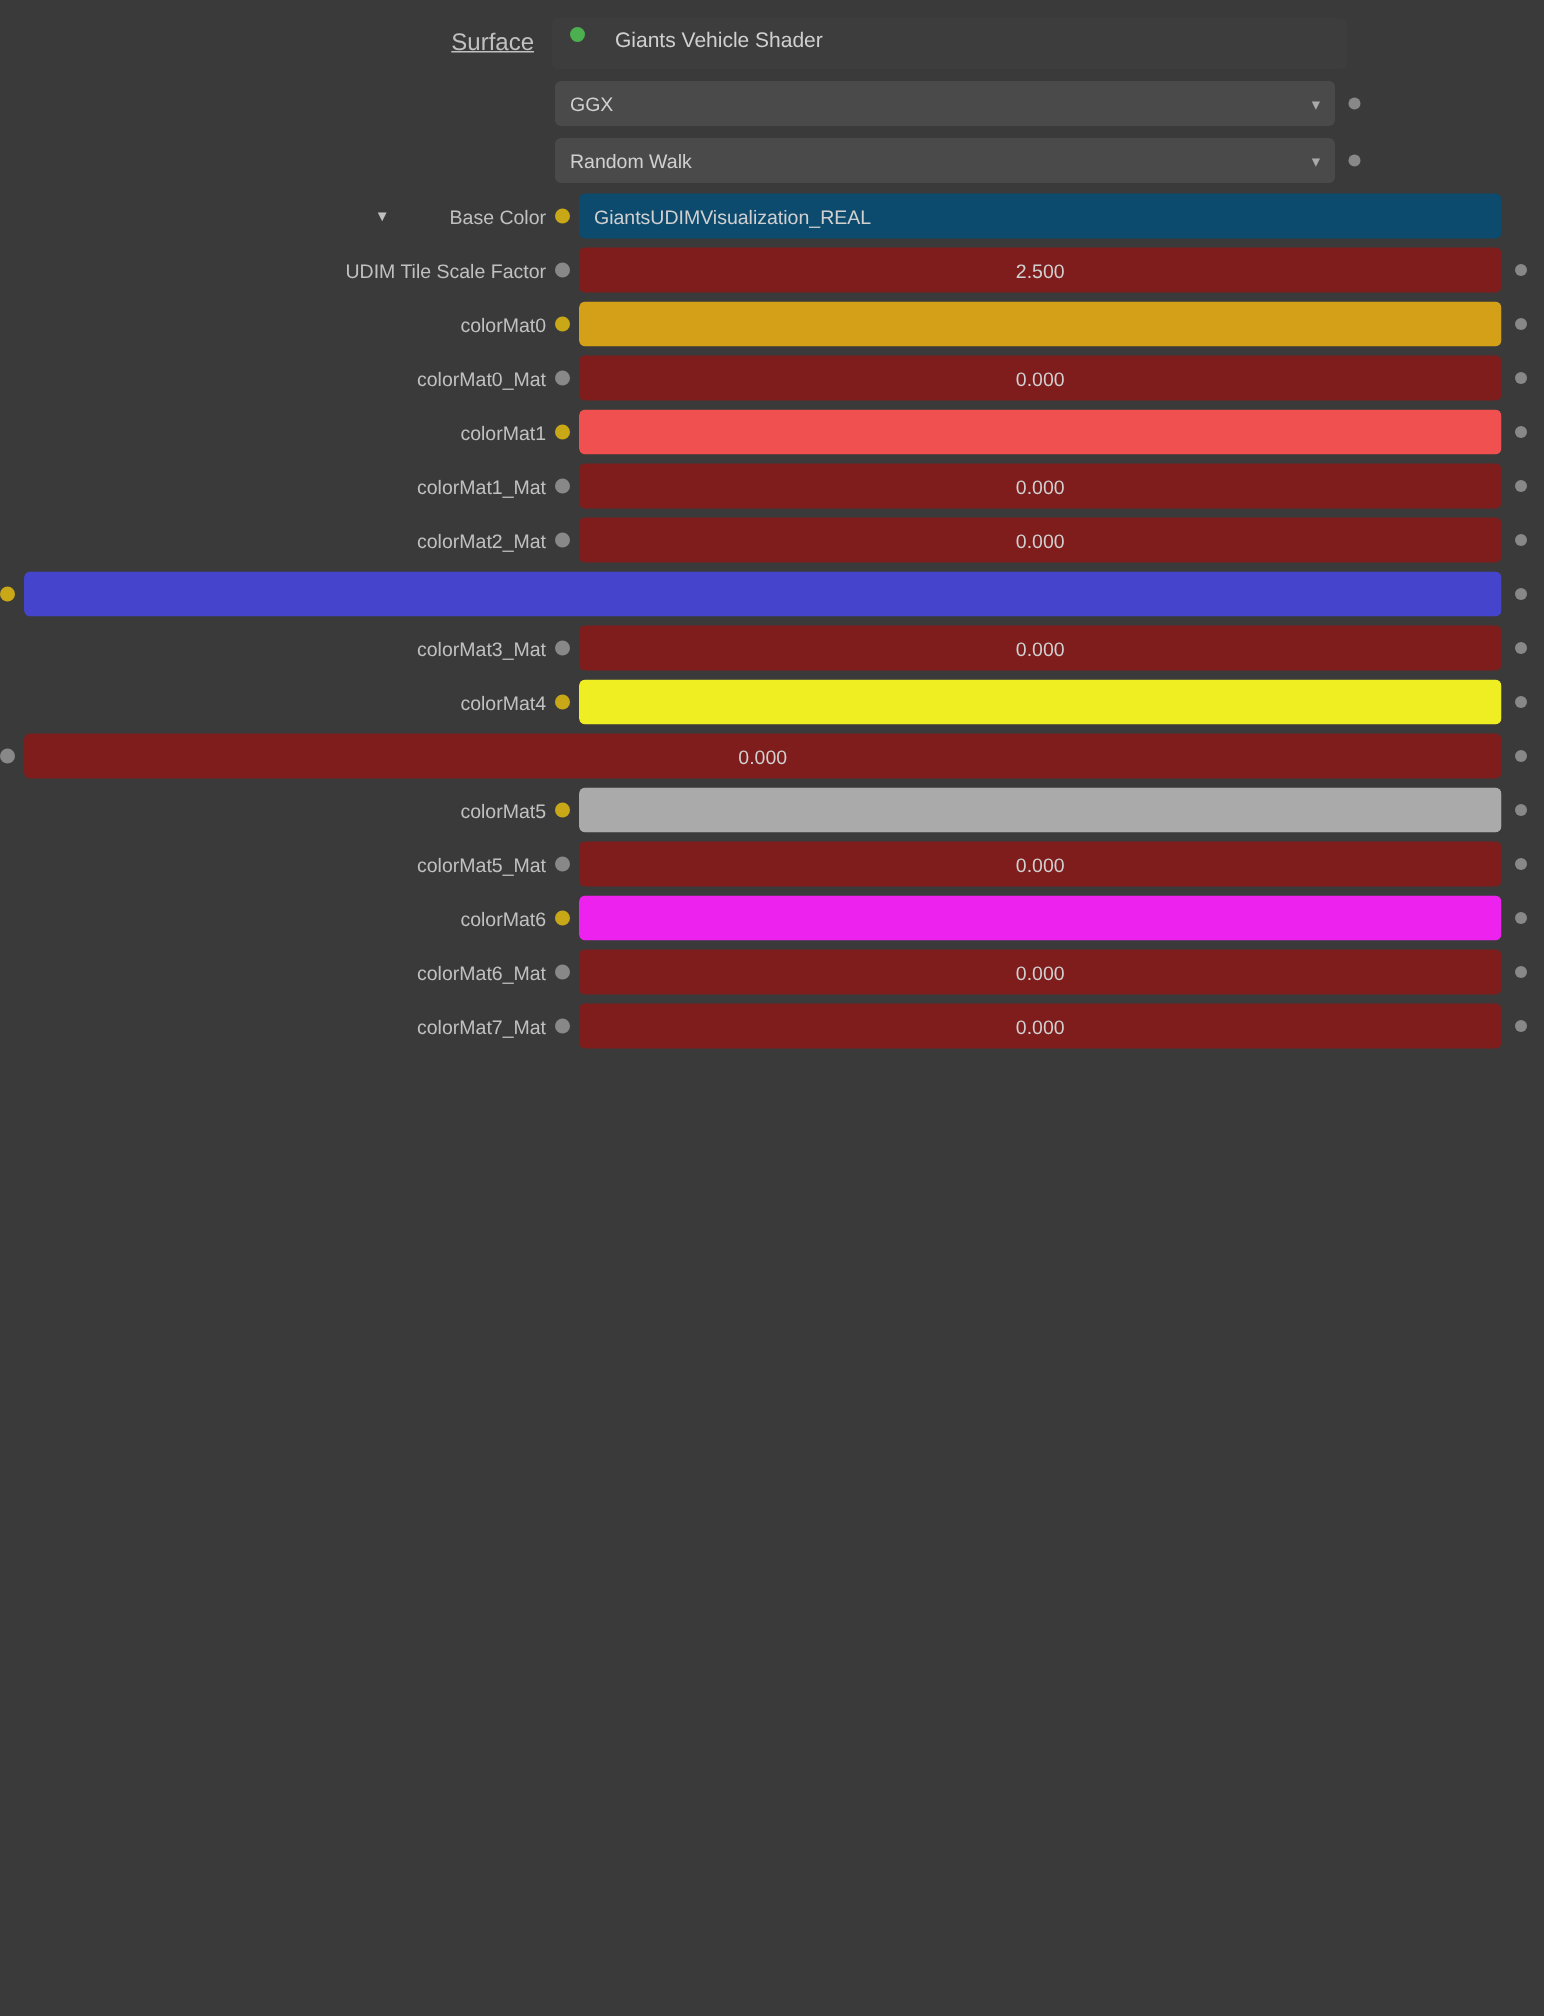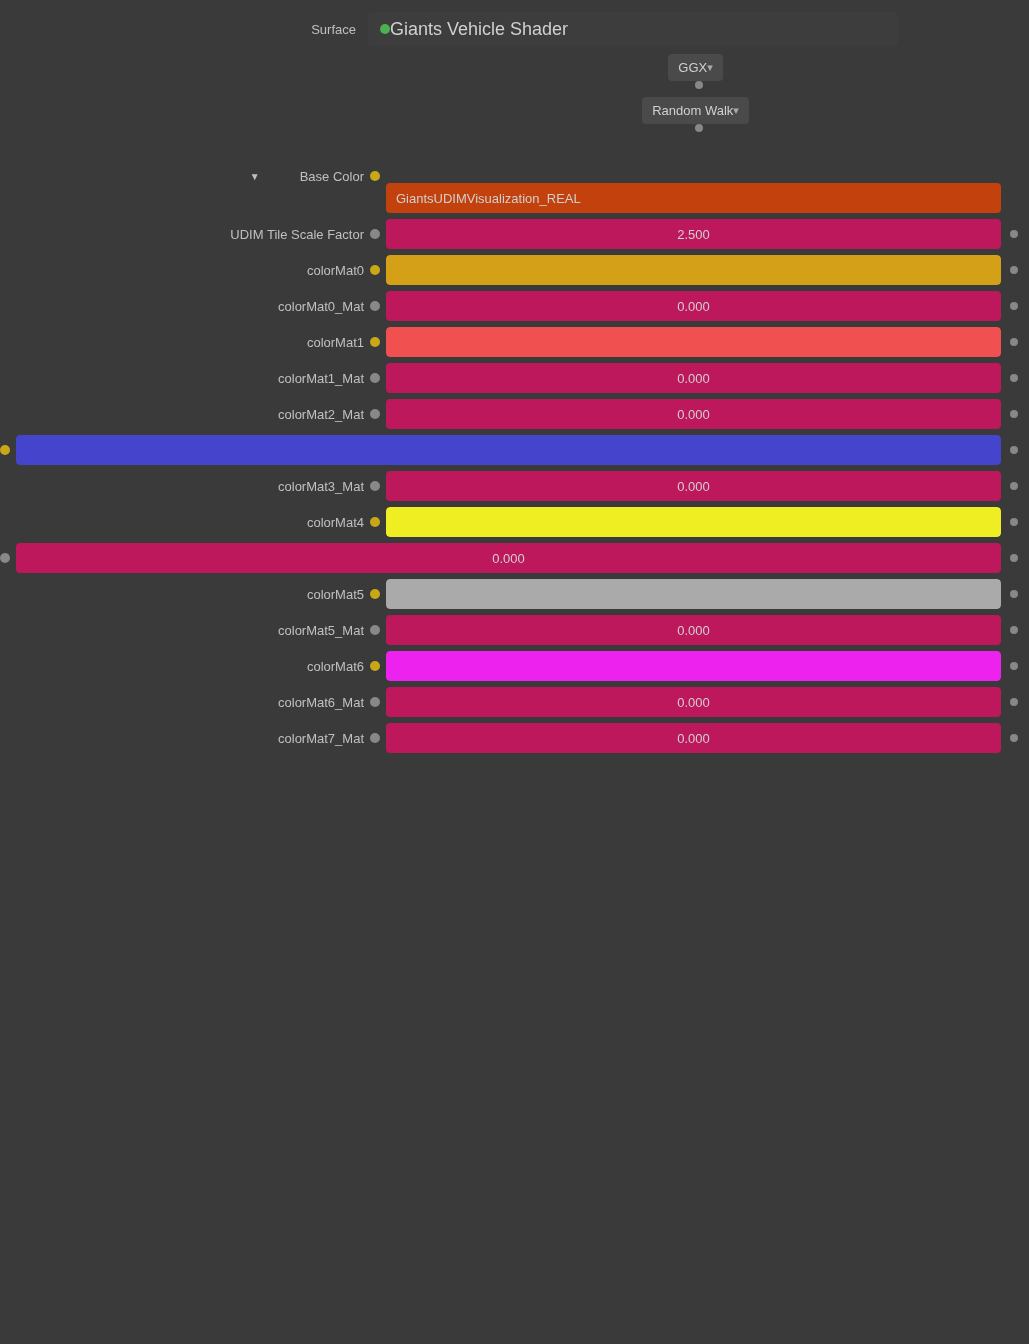--- a/index.html
+++ b/index.html
@@ -26,21 +26,21 @@
       width: 8px;
       height: 8px;
       border-radius: 50%;
       background-color: #888;
       flex-shrink: 0;
       margin-left: 6px;
     }
 
     .input-field {
       flex: 1;
-      background-color: #be185d;
+      background-color: #7f1d1d;
       border: none;
       border-radius: 4px;
       color: #d0d0d0;
       font-size: 13px;
       padding: 6px 10px;
       height: 30px;
       display: flex;
       align-items: center;
     }
 
@@ -60,21 +60,20 @@
       width: 100%;
       height: 100%;
       border-radius: 4px;
     }
 
     .dropdown-row {
       display: flex;
       align-items: center;
       padding: 4px 8px 4px 370px;
       min-height: 38px;
-      flex-direction: column;
     }
 
     .dropdown-field {
       flex: 1;
       background-color: #4a4a4a;
       border: none;
       border-radius: 4px;
       color: #d0d0d0;
       font-size: 13px;
       padding: 6px 10px;
@@ -88,38 +87,38 @@
     .surface-row {
       display: flex;
       align-items: center;
       padding: 4px 8px;
       min-height: 40px;
     }
 
     .surface-label {
       text-align: right;
       color: #c0c0c0;
-      font-size: 13px;
+      font-size: 16px;
       width: 360px;
       flex-shrink: 0;
       padding-right: 12px;
+      text-decoration: underline;
     }
 
     .surface-field {
       flex: 1;
       background-color: #3d3d3d;
       border: none;
       border-radius: 4px;
       color: #d0d0d0;
-      font-size: 18px;
+      font-size: 14px;
       padding: 6px 12px;
       height: 34px;
       display: flex;
-      align-items: center;
-      gap: 0;
+      gap: 20px;
       max-width: 530px;
     }
 
     .chevron {
       color: #aaa;
       font-size: 11px;
     }
 
     .triangle-indicator {
       color: #c0c0c0;
@@ -200,21 +199,21 @@
     </div>
   </div>
 
   <div class="prop-row">
     <div class="prop-label-area">
       <span class="triangle-indicator">▼</span>
       <span class="prop-label-text">Base Color</span>
     </div>
     <div class="prop-content">
       <div style="width:10px;height:10px;border-radius:50%;background:#c9a818;margin-right:6px;flex-shrink:0;"></div>
-      <div class="input-field" style="background:#c2410c;margin-top:44px;">
+      <div class="input-field" style="background:#0c4a6e;">
         <span>GiantsUDIMVisualization_REAL</span>
       </div>
     </div>
     <div class="end-dot-area">
     </div>
   </div>
 
   <div id="properties-container">
       <div class="prop-row">
     <div class="prop-label-area">

